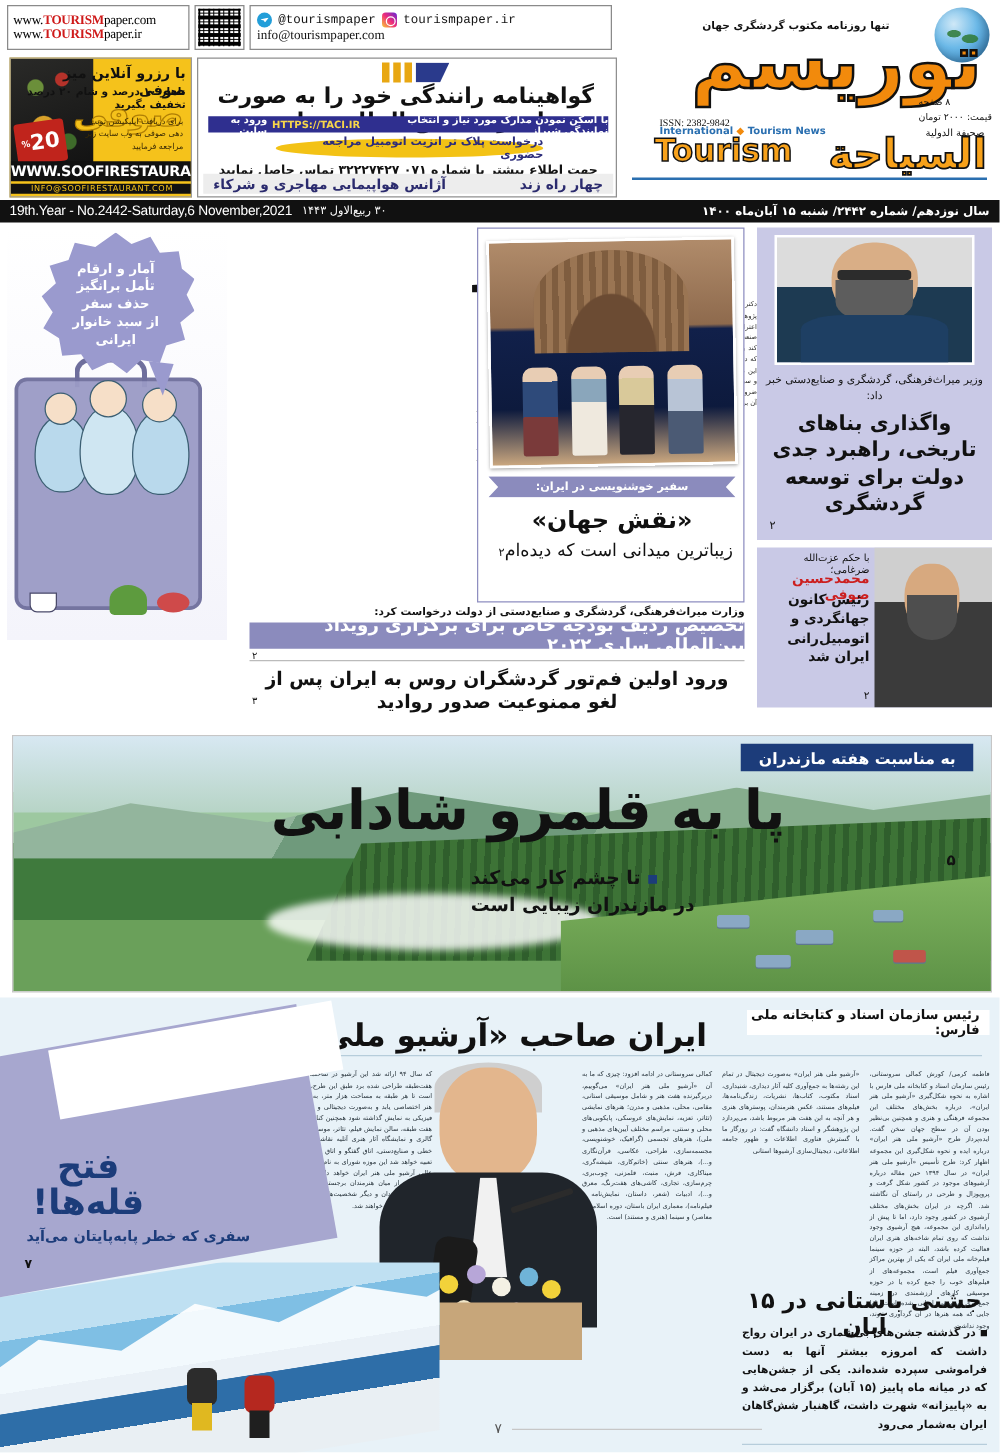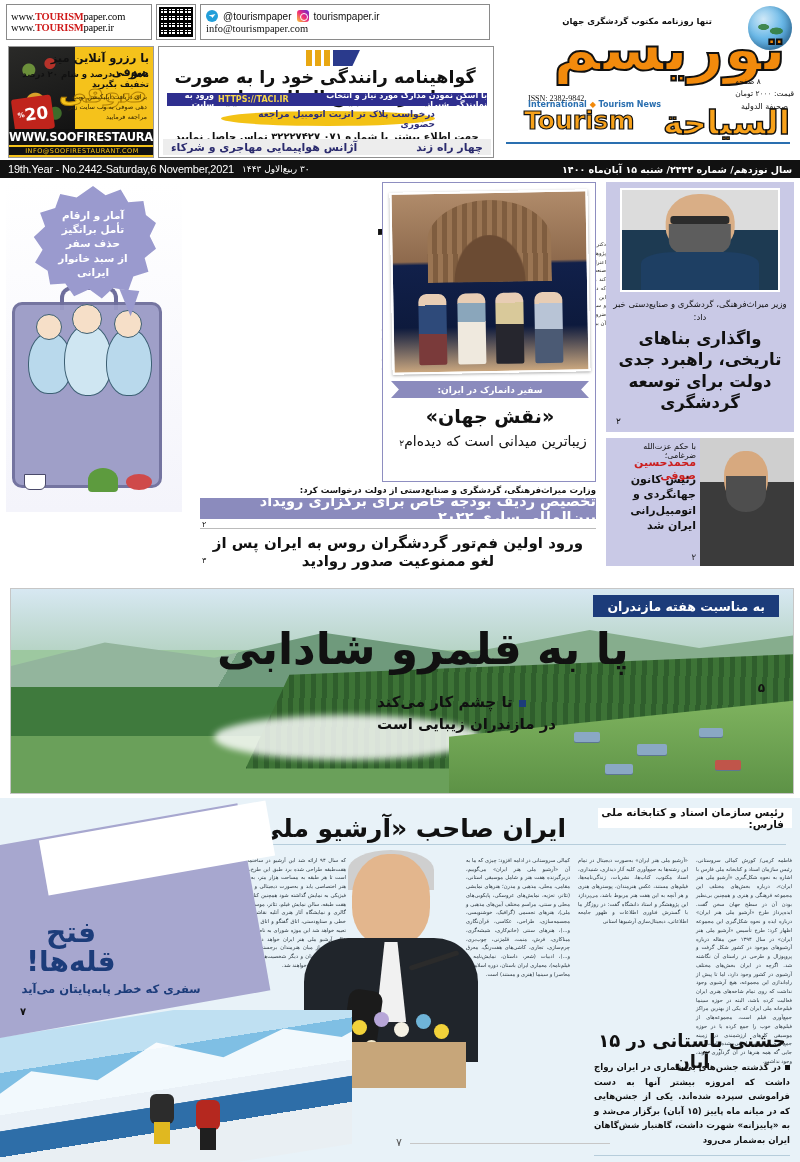--- a/index.html
+++ b/index.html
@@ -25,21 +25,21 @@
     background-size: 8px 8px, 7px 7px;
     background-color:#fff;
   }
   .soc-box { left:200px; top:4px; width:290px; height:36px; padding:2px 5px; display:flex; flex-direction:column; justify-content:center; gap:1px; direction:ltr; }
   .soc-row { display:flex; align-items:center; gap:5px; }
   .ico { width:12px; height:12px; border-radius:3px; display:inline-block; flex:none; }
   .ico-tg { background:#229ED9; border-radius:50%; position:relative; }
   .ico-tg::after { content:""; position:absolute; left:2.5px; top:4px; width:7px; height:4px; background:#fff; clip-path: polygon(0 40%, 100% 0, 55% 100%, 42% 62%); }
   .ico-ig { background:linear-gradient(45deg,#f9ce34,#ee2a7b,#6228d7); position:relative; }
   .ico-ig::after { content:""; position:absolute; left:3px; top:3px; width:6px; height:6px; border:1.2px solid #fff; border-radius:50%; }
-  .soc-t { font-family:Liberation Sans, sans-serif; font-size:10px; color:#111; white-space:nowrap; }
+  .soc-t { font-family:Liberation Mono, monospace; font-size:10px; color:#111; white-space:nowrap; }
   .soc-mail { font-family:"Liberation Serif", serif; font-size:10.5px; color:#111; }
 
   
   .ad-soofi { position:absolute; left:8px; top:46px; width:146px; height:112px; border:1px solid #9a9a9a; background:#f5c21b; overflow:hidden; }
   .soofi-img { position:absolute; left:0; top:0; width:66px; height:92px;
      background:
       radial-gradient(circle at 30% 25%, #6b8f3a 0 6px, transparent 7px),
       radial-gradient(circle at 62% 18%, #b5322a 0 5px, transparent 6px),
       radial-gradient(circle at 40% 60%, #d8a12a 0 9px, transparent 10px),
       radial-gradient(circle at 70% 72%, #3e6b2a 0 6px, transparent 7px),
@@ -391,21 +391,21 @@
   <div class="photoblock">
     <div class="pb-img">
       <div class="pb-arch"></div>
       <div class="pb-people">
         <div class="pb-p a"></div>
           <div class="pb-p b"></div>
           <div class="pb-p c"></div>
           <div class="pb-p d"></div>
       </div>
     </div>
-    <div class="cap-ribbon">سفیر دانمارک در ایران:</div>
+    <div class="cap-ribbon">سفیر خوشنویسی در ایران:</div>
     <div class="cap-h">«نقش جهان»</div>
     <div class="cap-s">
       <span>زیباترین میدانی است که دیده‌ام</span><span class="pg">۲</span>
     </div>
   </div>
 
   <div class="rcol">
     <div class="rc-card">
       <div class="rc-photo">
         <div class="face"></div>

